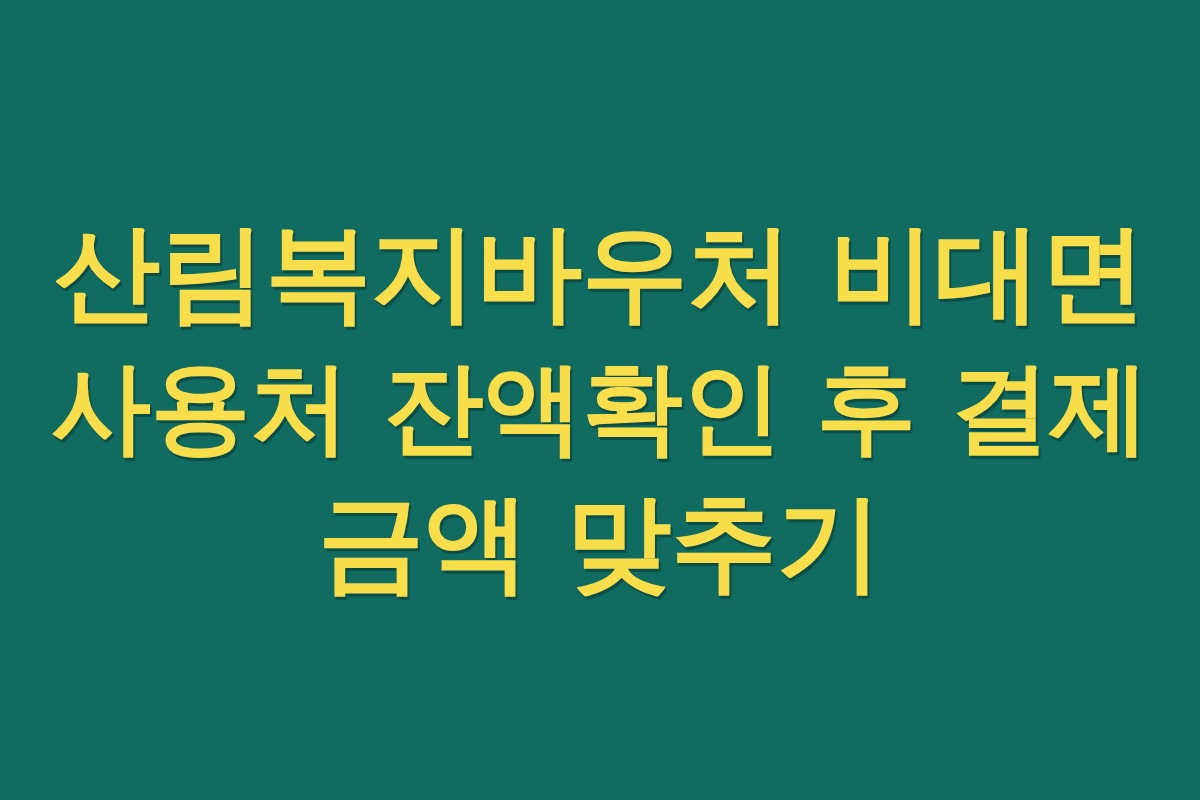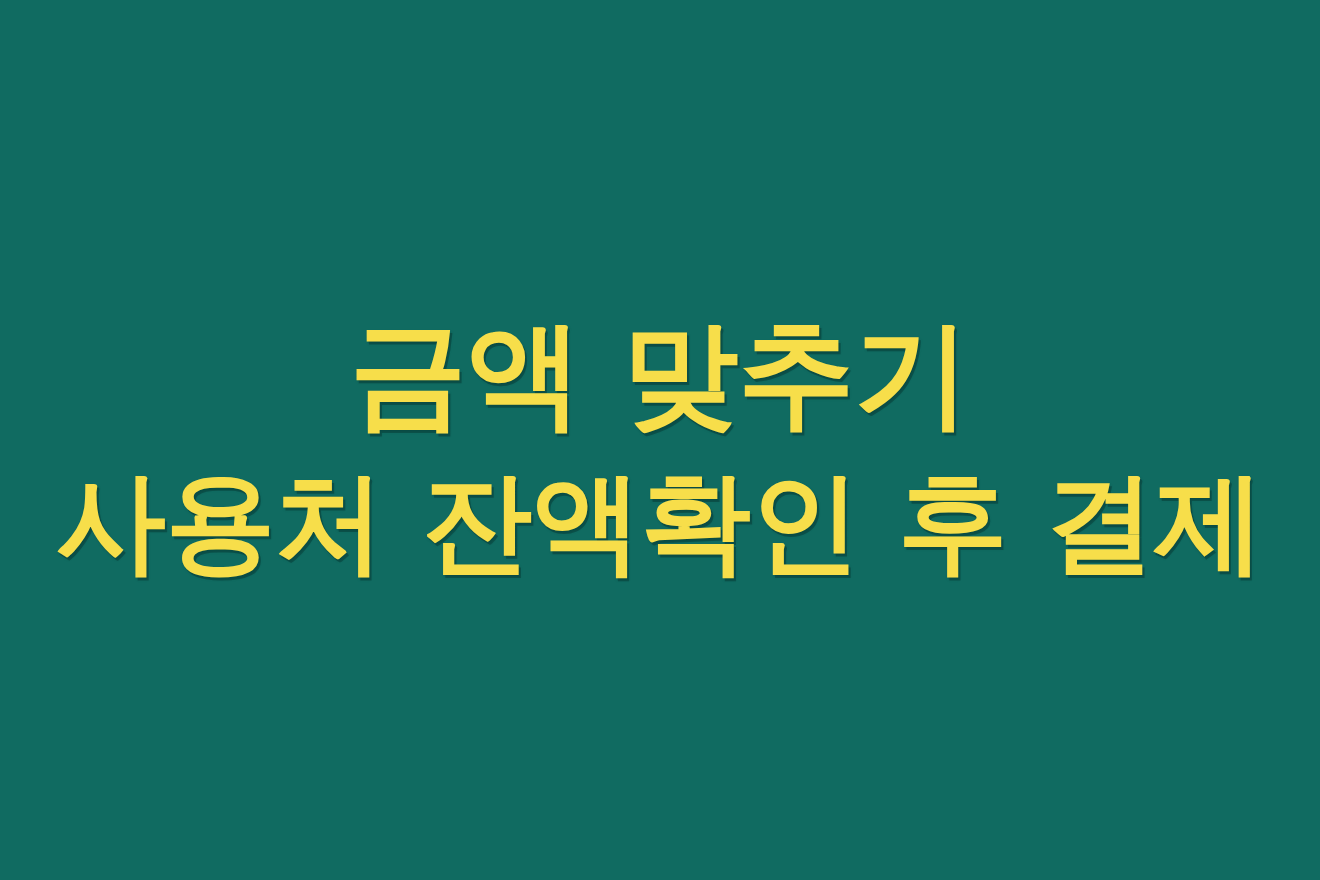--- a/index.html
+++ b/index.html
@@ -51,19 +51,20 @@
   .headline-line.line-2 { font-size: 106px; }
   .headline-line.line-3 { font-size: 106px; }
 </style>
 </head>
 <body>
 
 <div id="thumbnail-canvas" style="background: rgb(16, 107, 97);">
 
   <div id="headline-block" style="text-align: center;">
 
+    <span class="headline-line line-1" style="color: rgb(247, 222, 74);">산림복지바우처 비대면</span>
+
+    <span class="headline-line line-2" style="color: rgb(247, 222, 74); font-size: 100px;">사용처 잔액확인 후 결제</span>
 
     <span class="headline-line line-3" style="color: rgb(247, 222, 74);">금액 맞추기</span>
-
-    <span class="headline-line line-2" style="color: rgb(247, 222, 74); font-size: 100px;">사용처 잔액확인 후 결제</span>
 
   </div>
 </div>
 
 </body></html>

